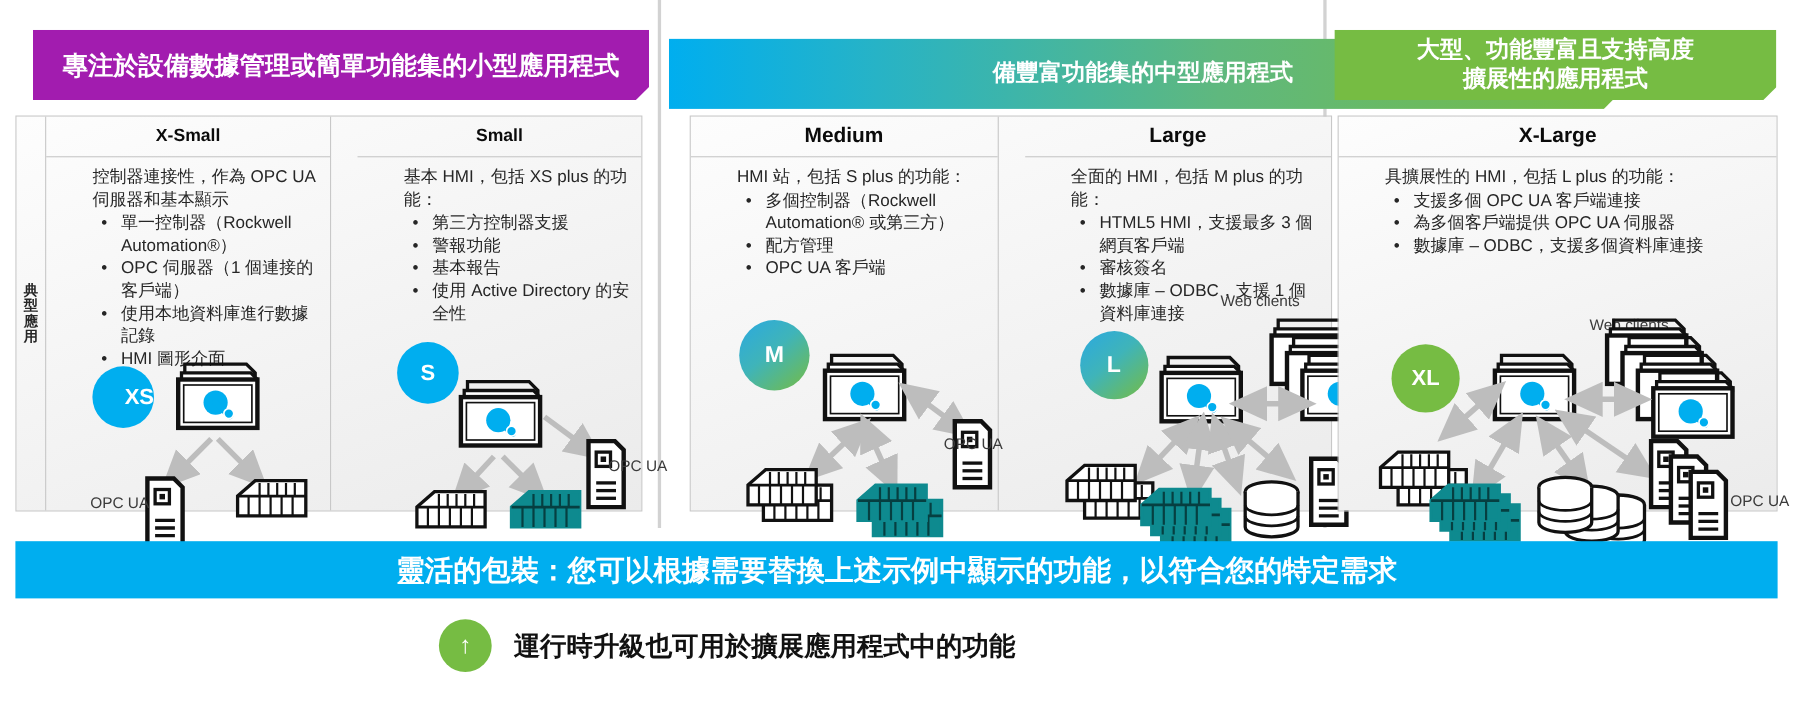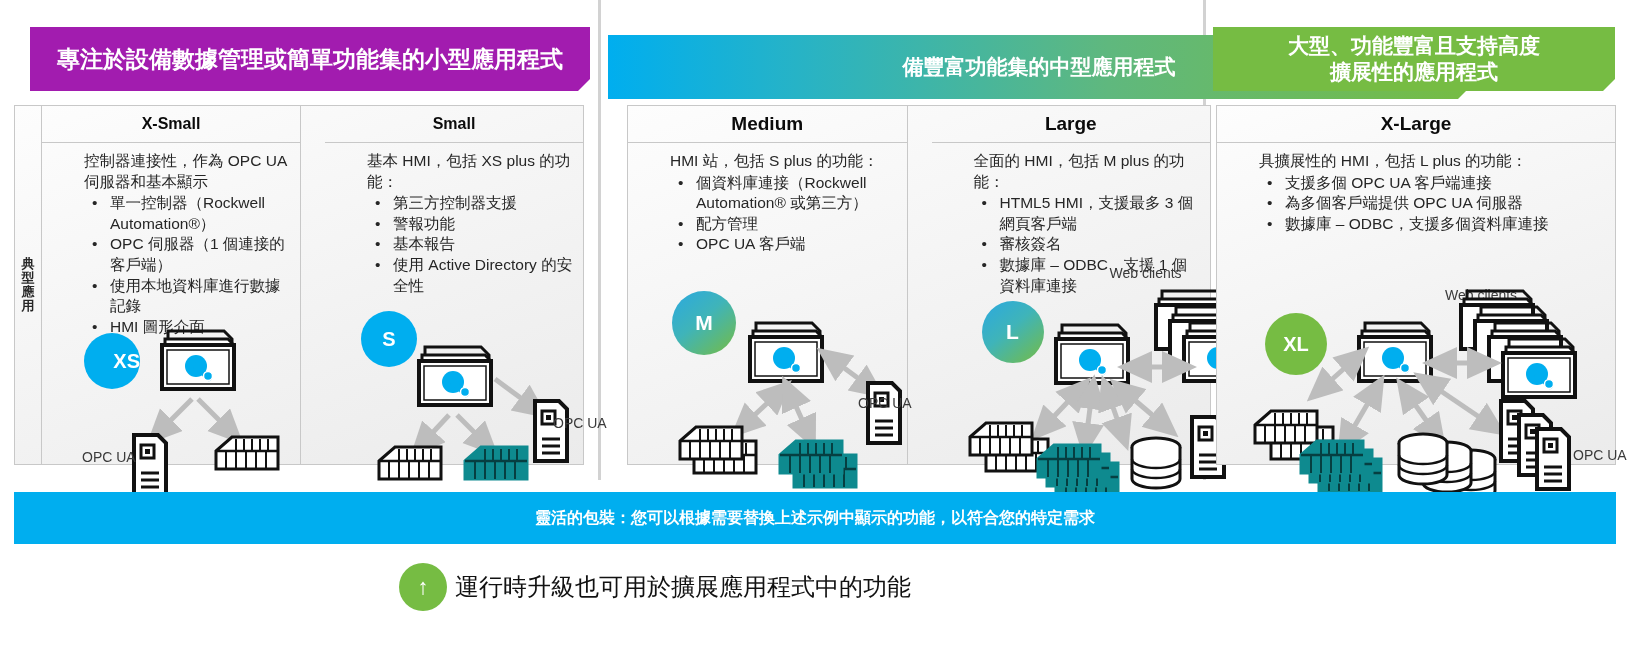--- a/index.html
+++ b/index.html
@@ -102,34 +102,34 @@
   .badge.grad{background:linear-gradient(140deg,#2BA9E0 0%,#3FB4B9 45%,#76BC43 100%);}
   .badge.green{background:#76BC43;}
 
   .caption{position:absolute;font-size:14px;color:#3b3b3b;white-space:nowrap;}
 
   svg.dsvg{position:absolute;left:0;top:0;overflow:visible;}
 
   
   .flexbar{
     position:absolute;left:14px;top:492px;width:1602px;height:52px;
-    background:#00AEEF;color:#fff;font-weight:bold;font-size:16px;
+    background:#00AEEF;color:#fff;font-weight:bold;font-size:26px;
     display:flex;align-items:center;justify-content:center;text-align:center;
   }
   .runtime{
     position:absolute;left:399px;top:557px;width:700px;height:60px;
     display:flex;align-items:center;
   }
   .runtime .circle{
     width:48px;height:48px;border-radius:50%;background:#76BC43;
     display:flex;align-items:center;justify-content:center;
     color:#fff;font-size:22px;flex:0 0 48px;
   }
   .runtime .rtext{
-    margin-left:8px;font-size:24px;font-weight:normal;color:#111;white-space:nowrap;
+    margin-left:20px;font-size:24px;font-weight:bold;color:#111;white-space:nowrap;
   }
 </style>
 </head>
 <body>
 
 <div class="stage">
 
   <div class="group-divider" style="left:598px;top:0;height:480px;"></div>
   <div class="group-divider" style="left:1203px;top:0;height:480px;"></div>
 
@@ -283,21 +283,21 @@
   </div>
 
   <div class="card" style="left:627px;width:584px;">
     <div class="cols">
 
       <div class="col">
         <div class="col-head" style="font-size:19px;">Medium</div>
         <div class="col-body">
           <p class="lead">HMI 站，包括 S plus 的功能：</p>
           <ul class="feat">
-            <li>個資料庫連接（Rockwell Automation® 或第三方）</li>
+            <li>多個控制器（Rockwell Automation® 或第三方）</li>
             <li>配方管理</li>
             <li>OPC UA 客戶端</li>
           </ul>
 
           <div class="diagram">
             <div class="badge grad" style="left:12px;top:148px;width:64px;height:64px;font-size:21px;">
               <span>M</span>
             </div>
 
             <svg class="dsvg" width="280" height="360" viewBox="0 0 280 360">

